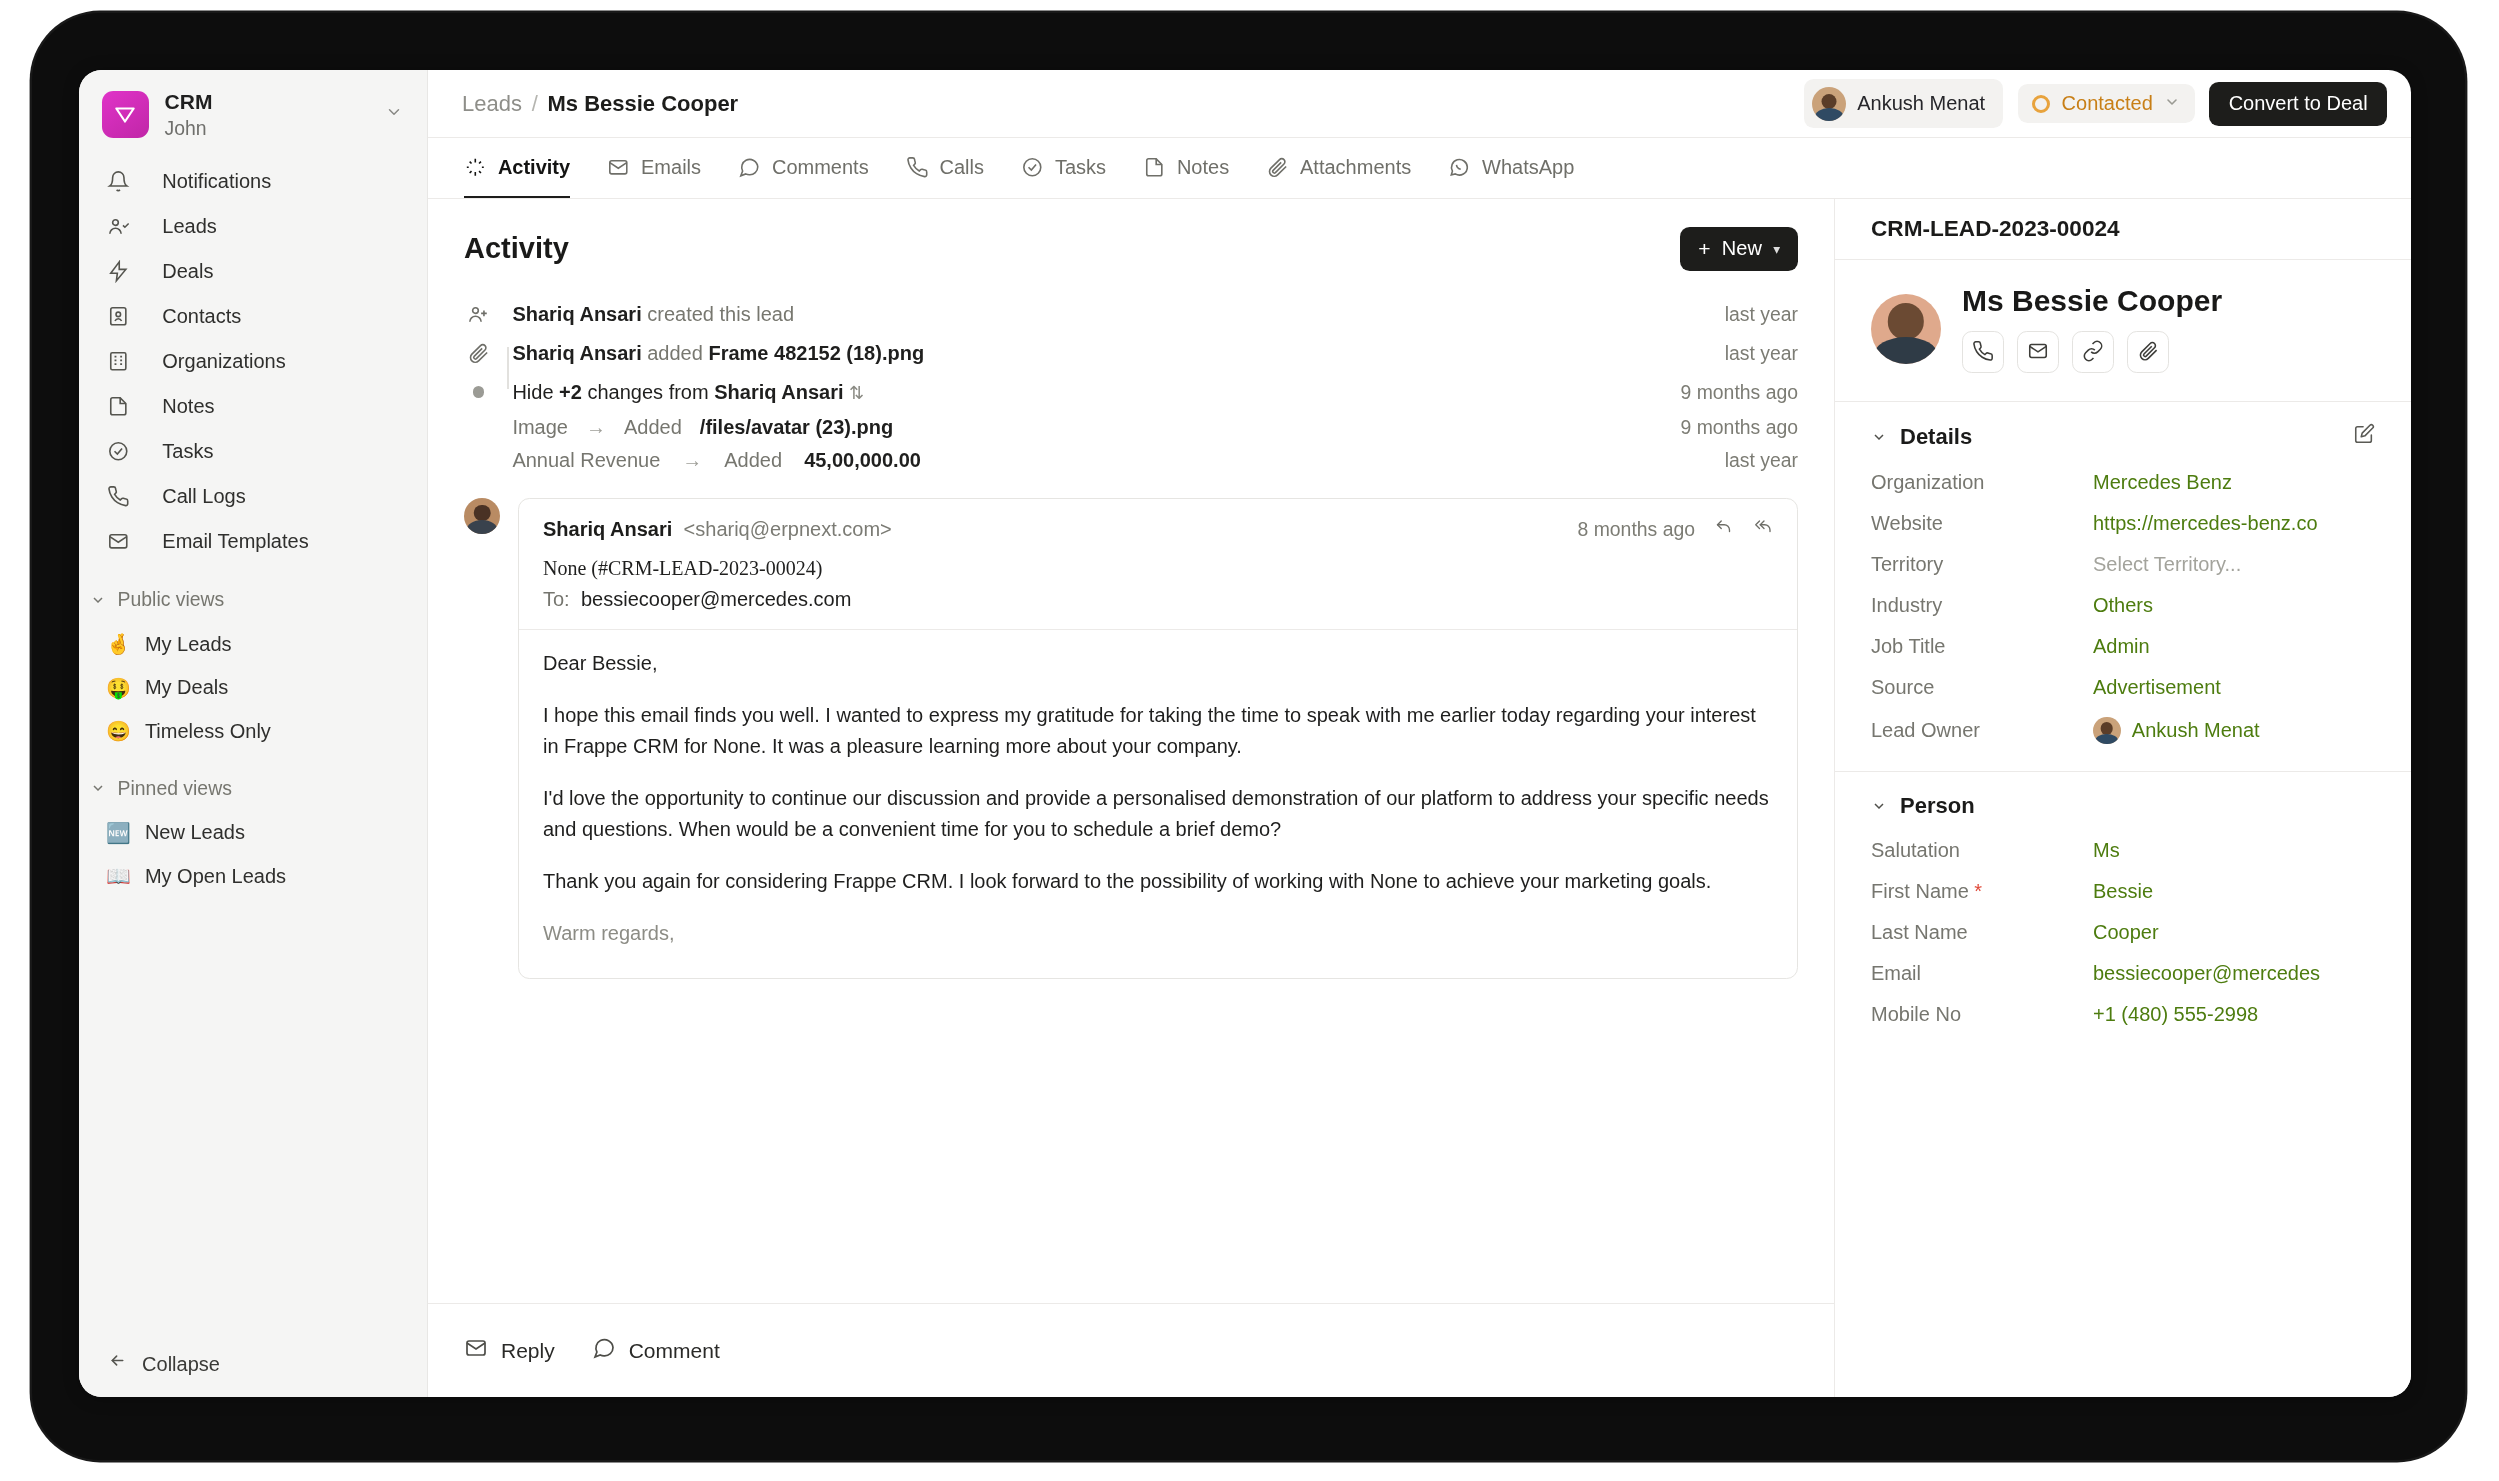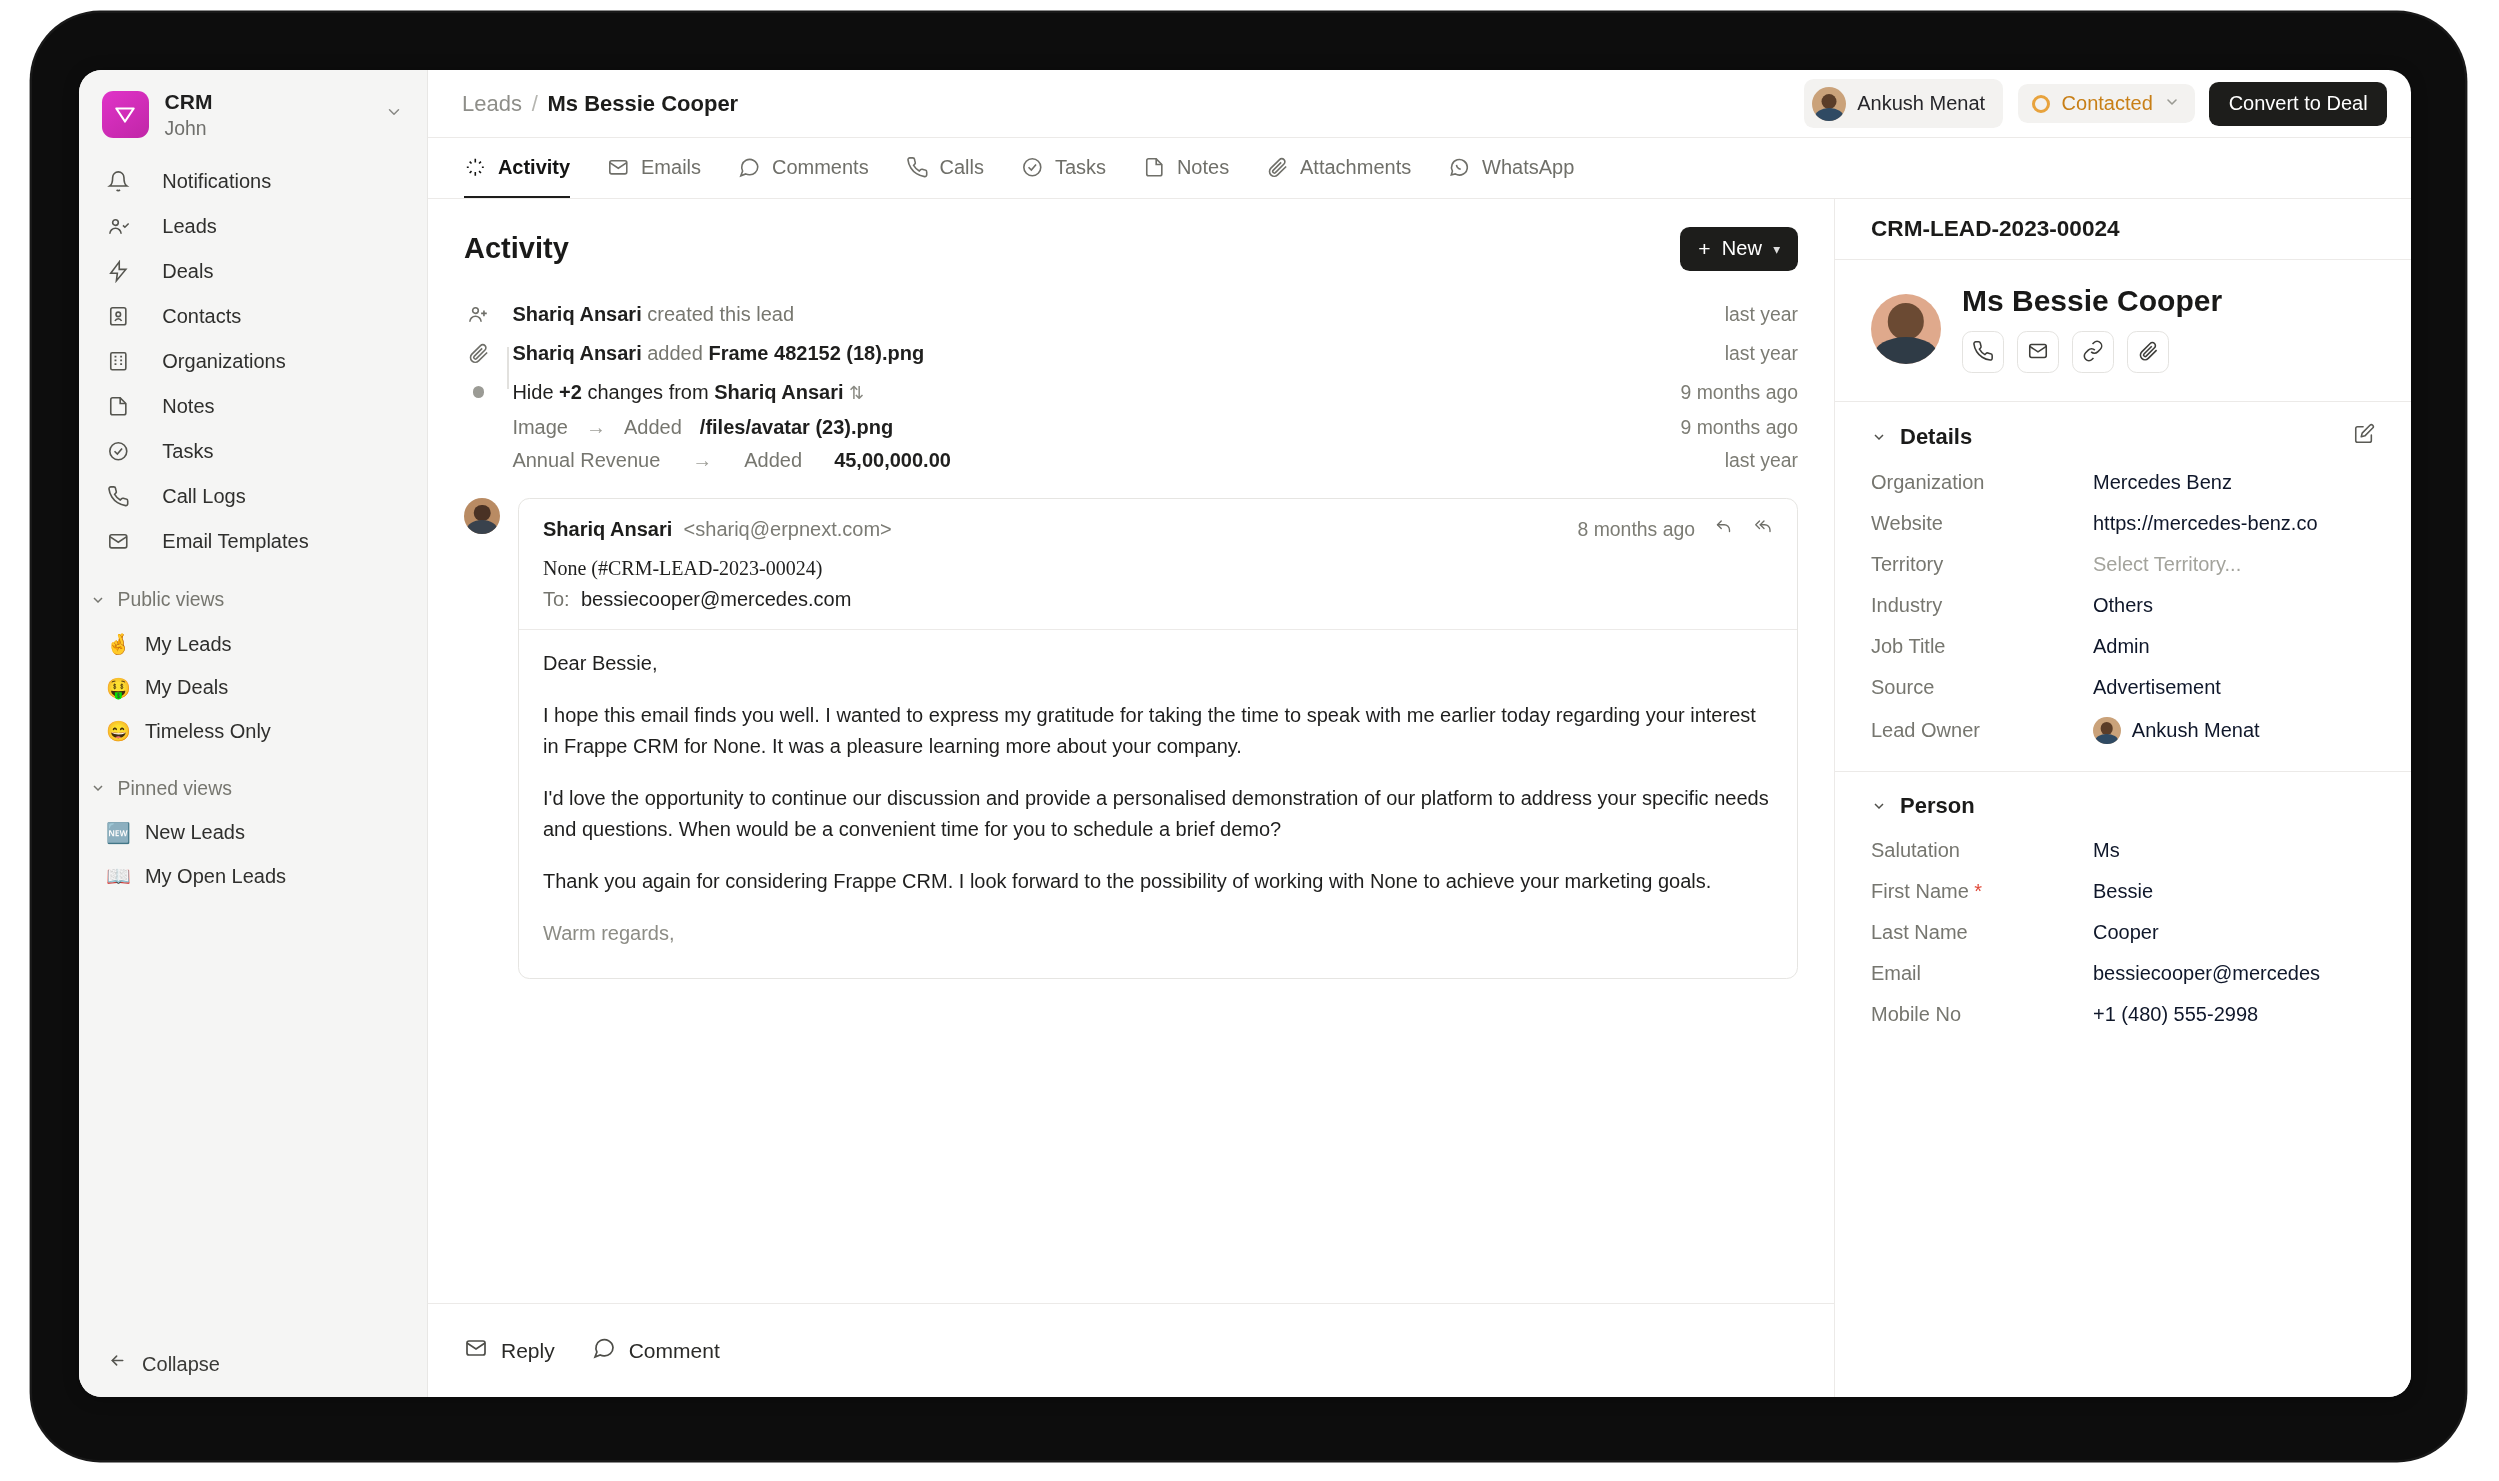--- a/index.html
+++ b/index.html
@@ -289,21 +289,21 @@
   .sec-edit { margin-left: auto; }
   .sec-edit svg { width: 22px; height: 22px; stroke: #5a5a55; fill: none; stroke-width: 1.7; }
   .fld {
     display: flex; align-items: center;
     padding: 9px 36px;
     font-size: 20px;
     gap: 20px;
   }
   .fld-label { width: 202px; color: #76766f; flex: 0 0 auto; }
   .fld-label .req { color: #e04b3a; }
-  .fld-val { color: #0f172a; white-space: nowrap; overflow: hidden; text-overflow: clip; }
+  .fld-val { color: #4d7c0f; white-space: nowrap; overflow: hidden; text-overflow: clip; }
   .fld-val.placeholder { color: #a3a39c; }
   .fld-val.withav { display: flex; align-items: center; gap: 11.3px; }
   .mini-av { width: 27.5px; height: 27.5px; border-radius: 50%; background:#caa27a; position:relative; overflow:hidden; flex:0 0 auto;}
   .mini-av::before{content:"";position:absolute;left:50%;top:20%;width:46%;height:46%;transform:translateX(-50%);border-radius:50%;background:#5b3d28;}
   .mini-av::after{content:"";position:absolute;left:50%;bottom:-16%;width:86%;height:54%;transform:translateX(-50%);border-radius:50% 50% 0 0;background:#2f4a63;}
   .sec-divider { height: 0.8px; background: #eceae8; margin-top: 18px; }
 </style>
 </head>
 <body>
 
@@ -611,21 +611,21 @@
                   <span class="sub-label">Image</span>
                   <span class="arrow">→</span>
                   <span class="sub-label">Added</span>
                   <b>/files/avatar (23).png</b>
                 </span>
                 <span class="tl-time">9 months ago</span>
               </div>
 
               <div class="tl-row" style="padding:4.9px 0;">
                 <span class="tl-ico"></span>
-                <span class="tl-text" style="display:flex;align-items:center;gap:32px;">
+                <span class="tl-text" style="display:flex;align-items:center;gap:22px;">
                   <span class="sub-label">Annual Revenue</span>
                   <span class="arrow">→</span>
                   <span class="sub-label">Added</span>
                   <b>45,00,000.00</b>
                 </span>
                 <span class="tl-time">last year</span>
               </div>
             </div>
 
             <div class="email-wrap">

